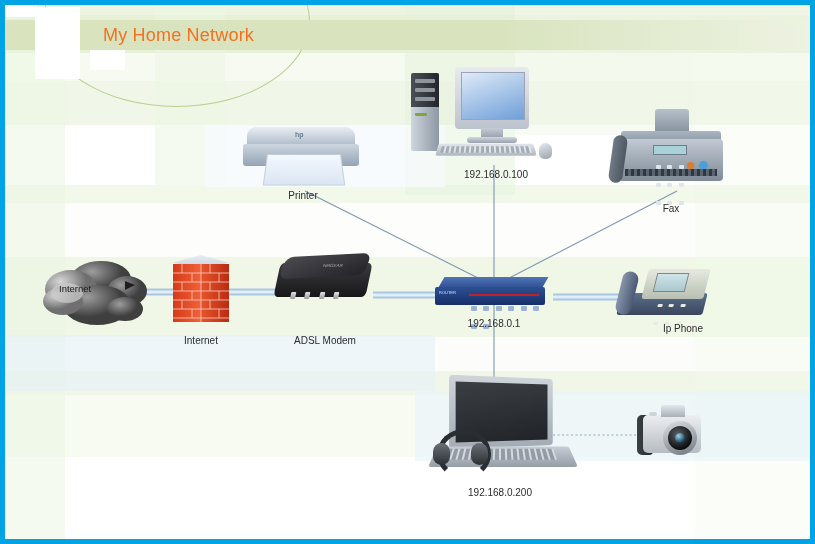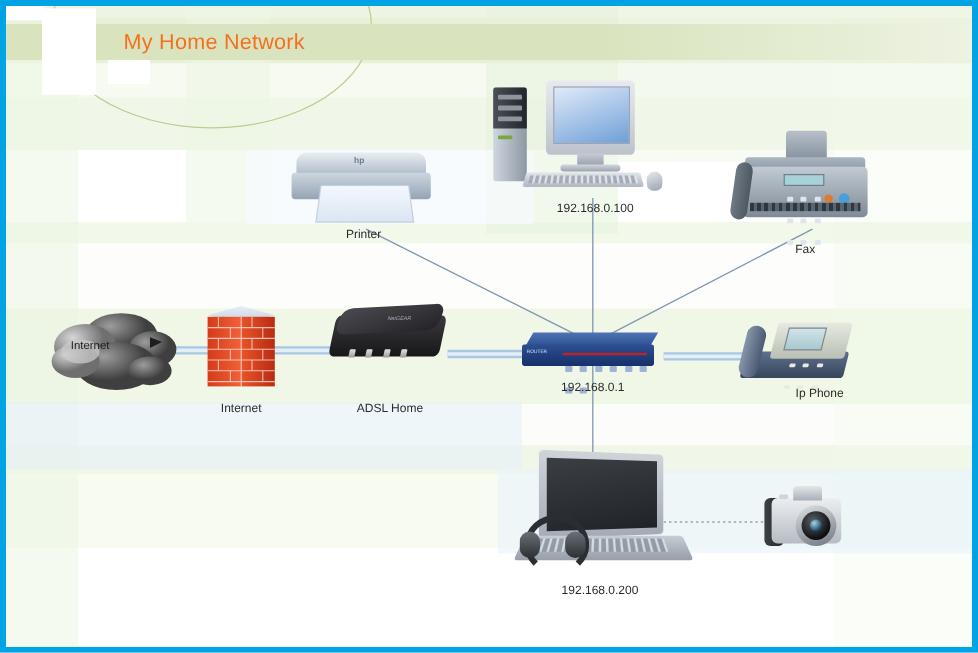--- a/index.html
+++ b/index.html
@@ -441,21 +441,21 @@
     <div class="modem-body"></div>
     <div class="modem-top"></div>
     <div class="modem-brand">NetGEAR</div>
     <div class="modem-leds">
       <span class="modem-led"></span>
       <span class="modem-led"></span>
       <span class="modem-led"></span>
       <span class="modem-led"></span>
     </div>
   </div>
-  <div class="node-label" style="left:275px;top:330px;width:90px;">ADSL Home</div>
+  <div class="node-label" style="left:275px;top:330px;width:90px;">ADSL Modem</div>
 
   <div class="node" style="left:430px;top:272px;width:118px;height:34px;">
     <div class="rt-top"></div>
     <div class="rt-face"></div>
     <div class="rt-logo">ROUTER</div>
     <div class="rt-stripe"></div>
     <div class="rt-ports">
       <span class="rt-port"></span>
       <span class="rt-port"></span>
       <span class="rt-port"></span>

